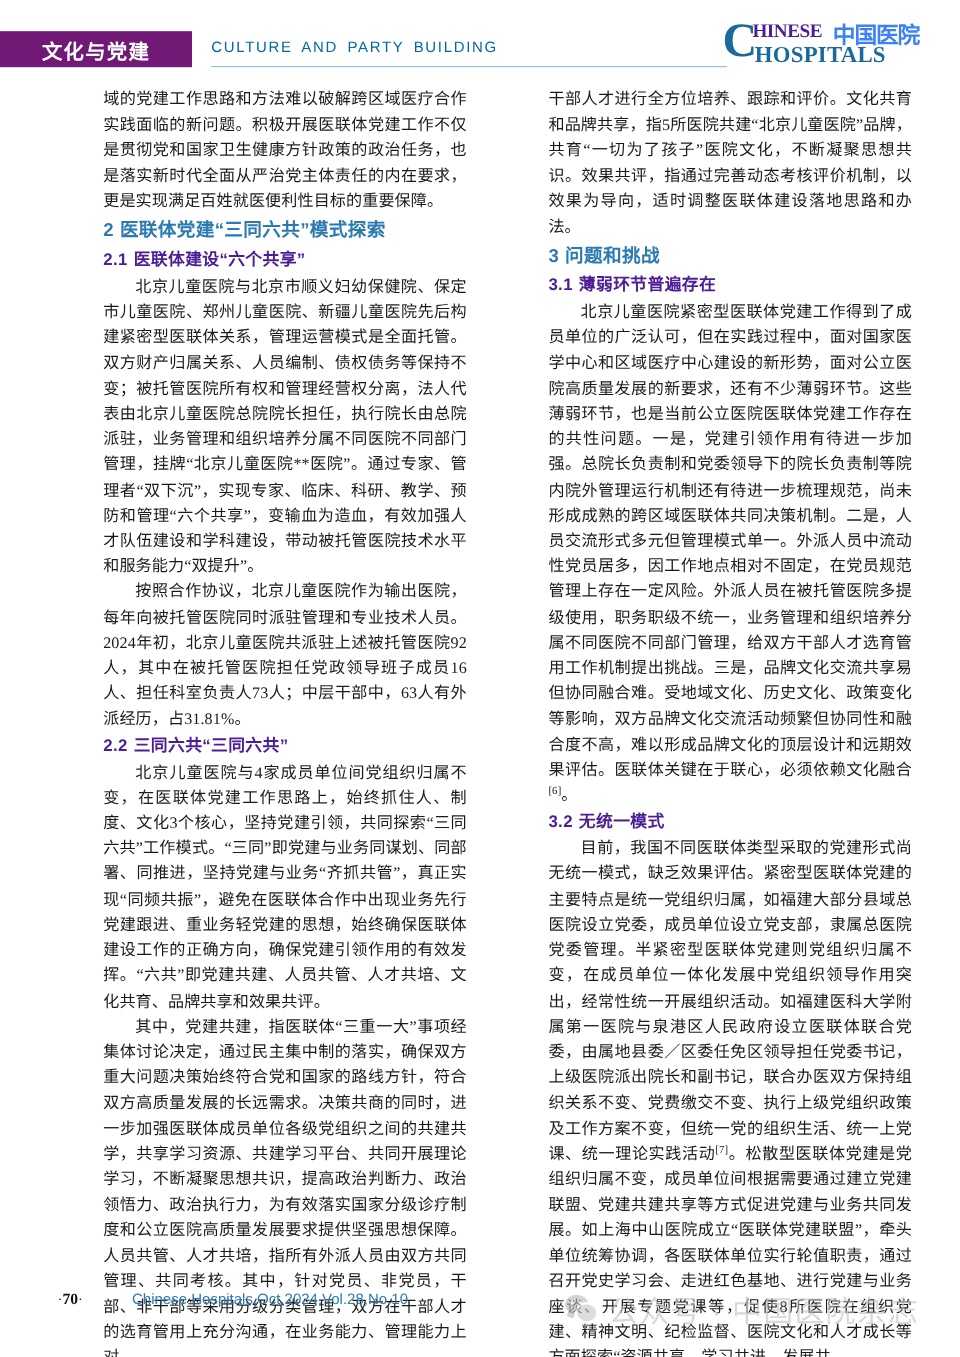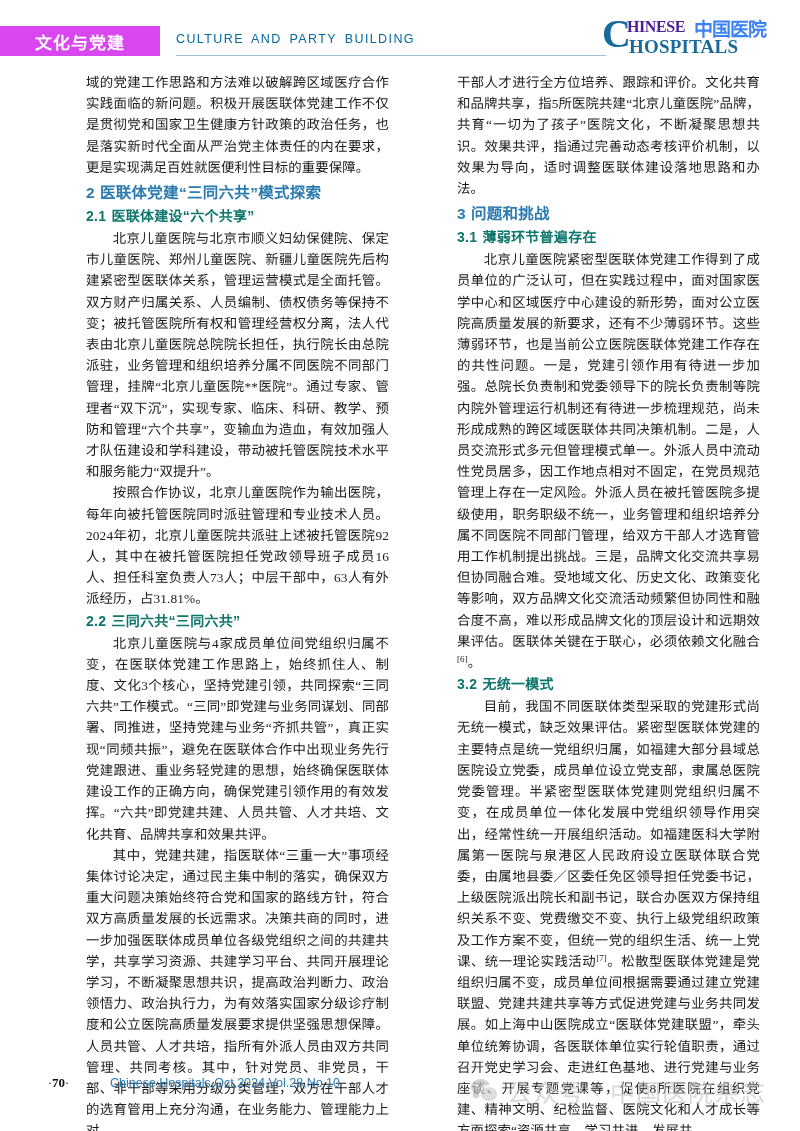--- a/index.html
+++ b/index.html
@@ -24,21 +24,21 @@
     left: 0;
     width: 800px;
     height: 62px;
   }
   .header-tab {
     position: absolute;
     left: 0;
     top: 26px;
     width: 160px;
     height: 30px;
-    background: #d946ef;
+    background: #701a75;
     display: flex;
     align-items: center;
     justify-content: center;
   }
   .header-tab-label {
     color: #ffffff;
     font-family: "Liberation Sans", "DejaVu Sans", sans-serif;
     font-weight: bold;
     font-size: 17px;
     letter-spacing: 1px;
@@ -147,21 +147,21 @@
     font-weight: bold;
     color: #2b7bb0;
     letter-spacing: 0.3px;
   }
   h3.sub-title {
     margin: 0 0 1px 0;
     font-family: "Liberation Sans", "DejaVu Sans", sans-serif;
     font-size: 14px;
     line-height: 22px;
     font-weight: bold;
-    color: #0f766e;
+    color: #4c1d95;
     letter-spacing: 0.3px;
   }
   .sec-num {
     margin-right: 5px;
   }
   sup.ref {
     font-size: 9px;
     vertical-align: super;
     line-height: 0;
   }

